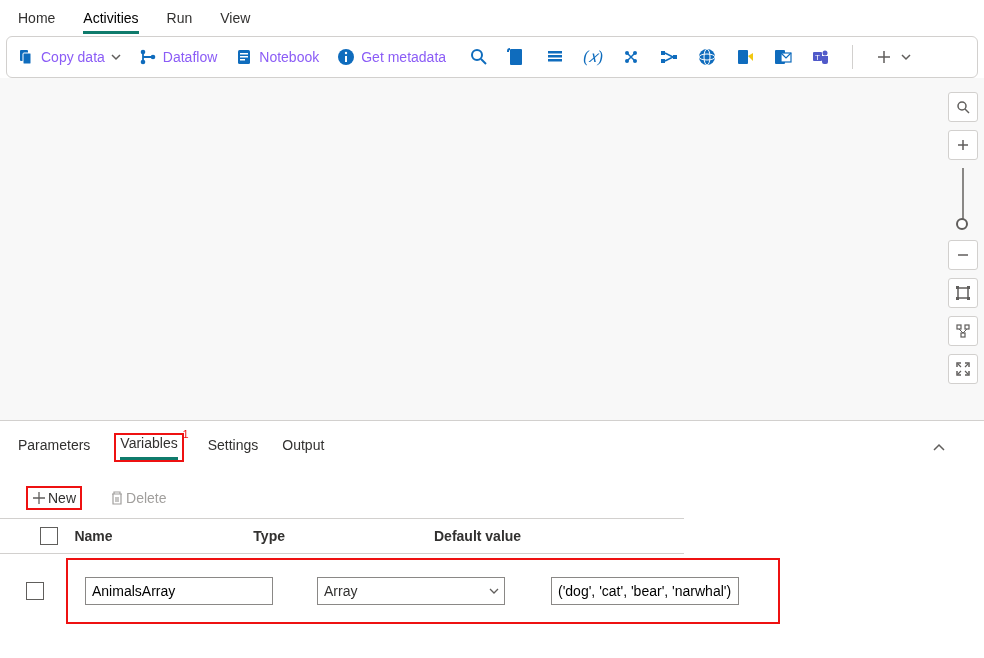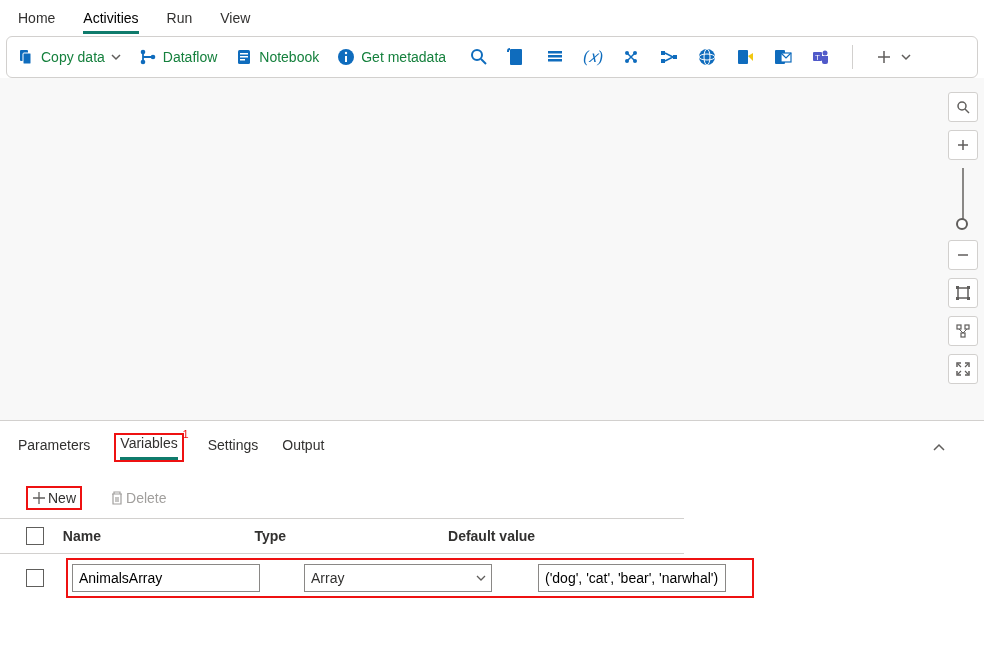--- a/index.html
+++ b/index.html
@@ -36,21 +36,21 @@
       padding: 6px 10px;
       display: flex;
       align-items: center;
       gap: 18px;
       height: 42px;
     }
     .tb-item {
       display: flex;
       align-items: center;
       gap: 6px;
-      color: #15803d;
+      color: #8b5cf6;
       cursor: pointer;
     }
     .tb-icon {
       width: 18px; height: 18px; display: flex; align-items: center; justify-content: center;
     }
     .tb-icon-btn { width: 22px; height: 22px; display: flex; align-items: center; justify-content: center; cursor: pointer; }
     .tb-group-right { display: flex; align-items: center; gap: 16px; margin-left: 4px; }
     .tb-sep { width: 1px; height: 24px; background: #d2d0ce; margin: 0 4px; }
     .caret { width: 10px; height: 10px; }
     .canvas-area {
@@ -81,34 +81,34 @@
       display: flex; gap: 24px; padding: 12px 18px 6px 18px;
       align-items: center;
     }
     .panel-tab { cursor: pointer; padding-bottom: 6px; }
     .panel-tab.active { border-bottom: 3px solid #0f7b6c; }
     .red-box { border: 2px solid #e11; padding: 0 4px; position: relative; }
     .red-annot { position: absolute; top: -7px; right: -7px; color: #e11; font-size: 11px; }
     .panel-collapse { margin-left: auto; margin-right: 20px; cursor: pointer; }
     .panel-actions { display: flex; align-items: center; gap: 28px; padding: 18px 26px 8px 26px; }
     .action-btn { display: flex; align-items: center; gap: 2px; cursor: pointer; }
-    .hdr-row { display: flex; align-items: center; padding: 8px 26px; border-bottom: 1px solid #d2d0ce; border-top: 1px solid #d2d0ce; gap: 0; margin-right: 300px; }
+    .hdr-row { display: flex; align-items: center; padding: 8px 40px; border-bottom: 1px solid #d2d0ce; border-top: 1px solid #d2d0ce; gap: 0; margin-right: 300px; }
     .hdr-cell { font-weight: 600; }
     .data-row-wrap { display: flex; align-items: center; padding: 4px 22px 6px 26px; }
     .cell-check { width: 40px; display: flex; align-items: center; }
     .cell-name { width: 208px; }
     .cell-type { width: 210px; }
     .cell-default { flex: 0 0 210px; }
     .txt-input { width: 188px; height: 28px; border: 1px solid #8a8886; padding: 2px 6px; font-family: inherit; font-size: 14px; }
     .sel-wrap { position: relative; width: 188px; }
     .sel-input { width: 100%; height: 28px; border: 1px solid #8a8886; padding: 2px 22px 2px 6px; font-family: inherit; font-size: 14px; background: #fff; text-align: left; cursor: pointer; display: flex; align-items: center; }
     .sel-caret { position: absolute; right: 6px; top: 9px; }
     .chk { width: 18px; height: 18px; border: 1px solid #605e5c; background: #fff; }
     .red-block { border: 2px solid #e11; padding: 2px 4px; }
-    .red-row { border: 2px solid #e11; padding: 4px; display: flex; align-items: center; gap: 24px; }
+    .red-row { border: 2px solid #e11; padding: 17px; display: flex; align-items: center; gap: 24px; }
     svg { display: block; }
   </style>
 </head>
 <body>
 
 <div class="top-tabs">
   <div class="top-tab">Home</div>
   <div class="top-tab active">Activities</div>
   <div class="top-tab">Run</div>
   <div class="top-tab">View</div>

